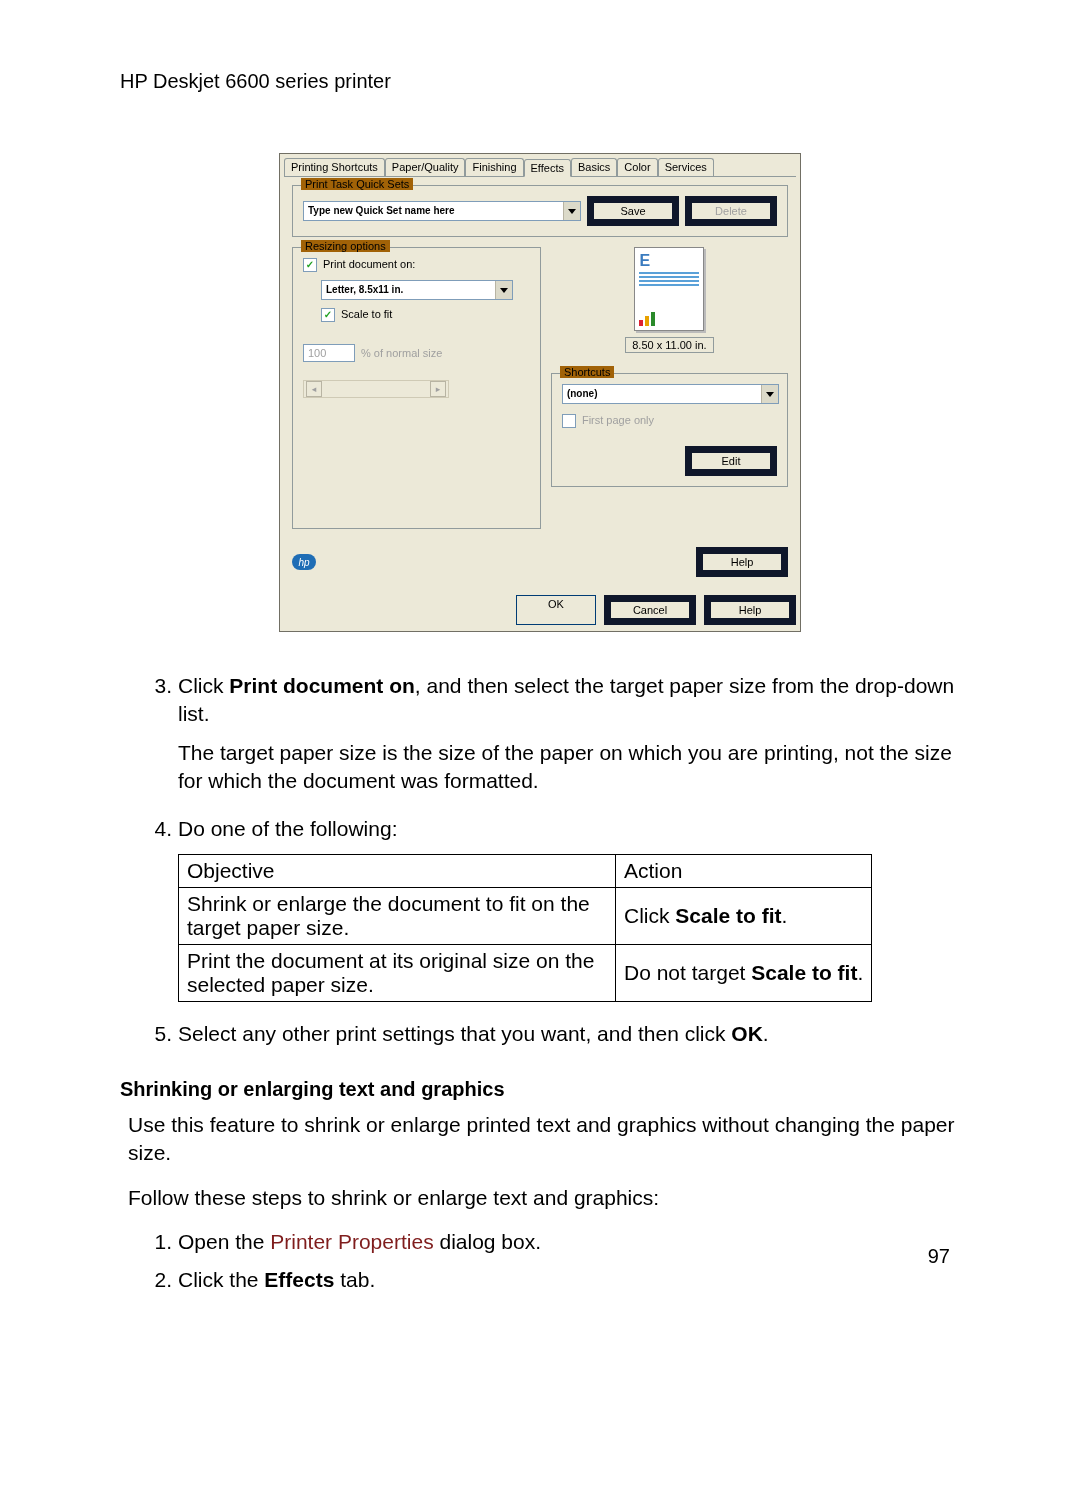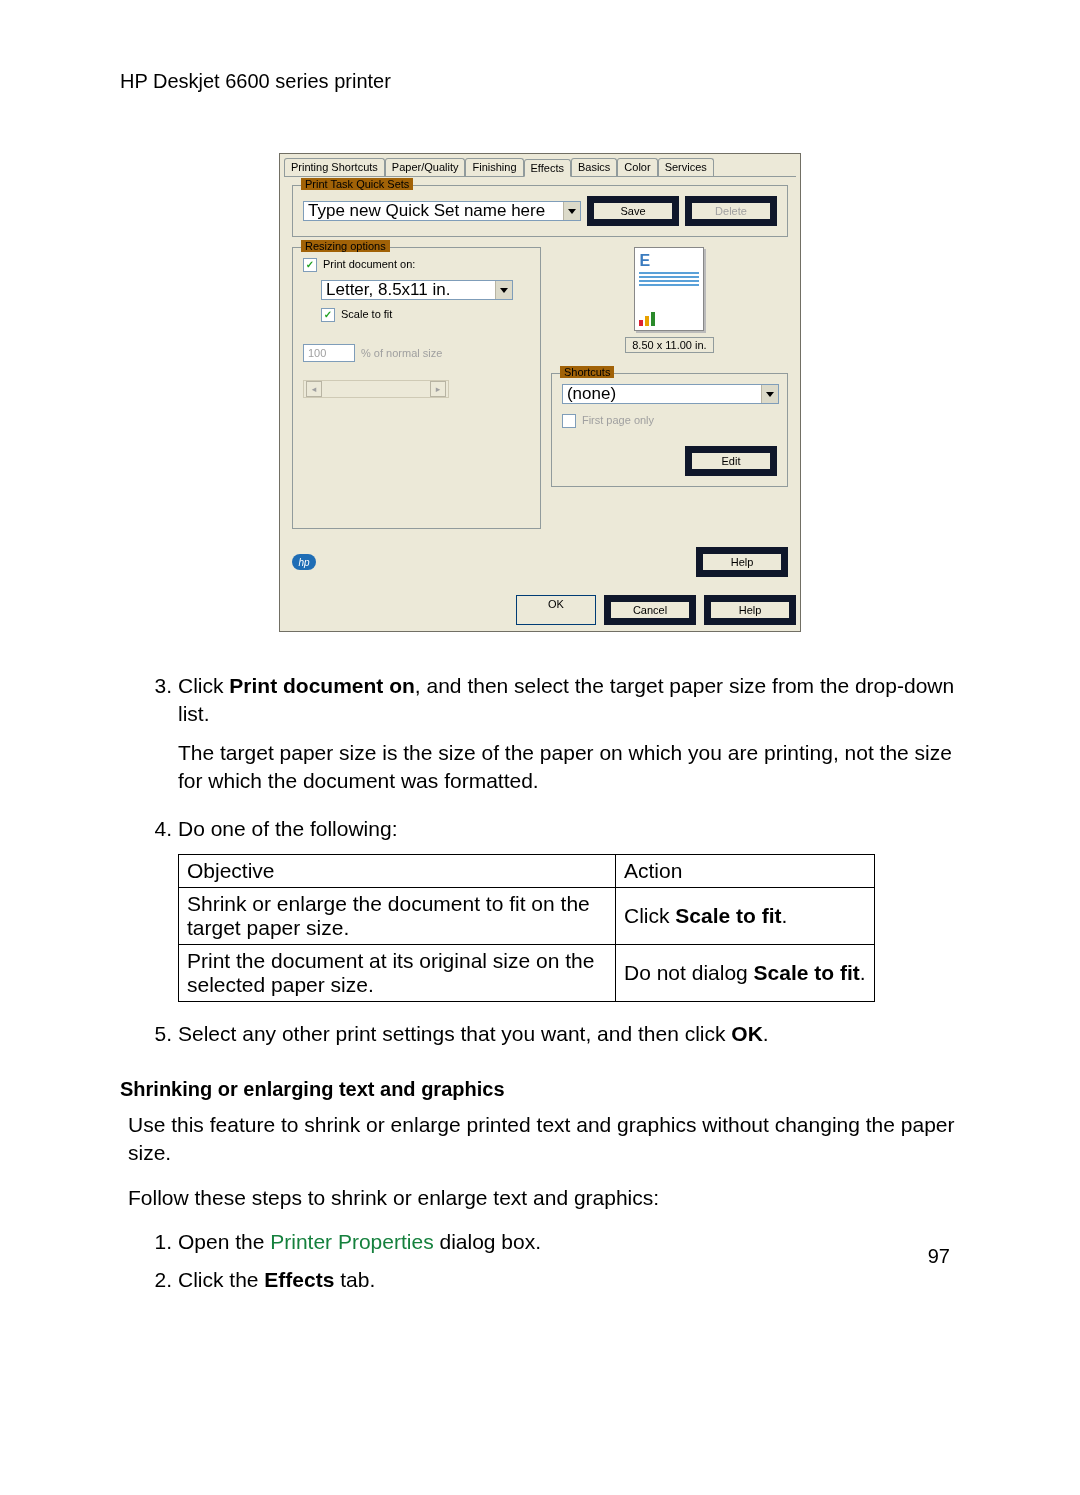--- a/index.html
+++ b/index.html
@@ -83,21 +83,21 @@
     font-size: 11px;
     padding: 0 4px;
     box-sizing: border-box;
   }
   .combo {
     display: flex; align-items: stretch;
     border: 1px solid #7f9db9;
     background: #fff;
     height: 18px;
   }
-  .combo .val { flex: 1; padding: 0 4px; line-height: 18px; font-size: 17px; }
+  .combo .val { flex: 1; padding: 0 4px; line-height: 18px; font-size: 10px; font-weight: bold; }
   .combo .arrow {
     width: 16px; display: flex; align-items: center; justify-content: center;
     background: #dcdac9; border-left: 1px solid #b8b4a3;
   }
   .btn {
     border: 7px solid #0f172a;
     background: #ece9d8;
     padding: 2px 14px;
     font-size: 11px;
     min-width: 50px;
@@ -169,21 +169,21 @@
     padding: 4px 8px;
     text-align: left;
     vertical-align: middle;
     font-weight: normal;
   }
   .section-h {
     font-size: 20px; font-weight: bold;
     margin: 30px 0 10px 0;
   }
   .para { font-size:21px; line-height:1.35; margin: 0 0 16px 8px; }
-  a.linklike { color: #15803d; text-decoration: none; }
+  a.linklike { color: #7f1d1d; text-decoration: none; }
   .page-num {
     position: absolute;
     bottom: 50px; right: 130px;
     font-size: 20px;
   }
   .tri-down {
     width:0;height:0;border-left:4px solid transparent;border-right:4px solid transparent;border-top:5px solid #000;
   }
 </style>
 </head>
@@ -320,21 +320,21 @@
     </tr>
     <tr>
       <td style="max-width:420px">Shrink or enlarge the document to fit on the target paper size.</td>
       <td>
         <span>Click </span><b class="strong">Scale to fit</b><span>.</span>
       </td>
     </tr>
     <tr>
       <td style="max-width:420px">Print the document at its original size on the selected paper size.</td>
       <td>
-        <span>Do not dialog </span><b class="strong">Scale to fit</b><span>.</span>
+        <span>Do not target </span><b class="strong">Scale to fit</b><span>.</span>
       </td>
     </tr>
   </tbody>
     </table>
 
   <div class="ol-item">
     <div class="num">5.</div>
     <div class="txt">
       <span>Select any other print settings that you want, and then click </span><b class="strong">OK</b><span>.</span>
     </div>

